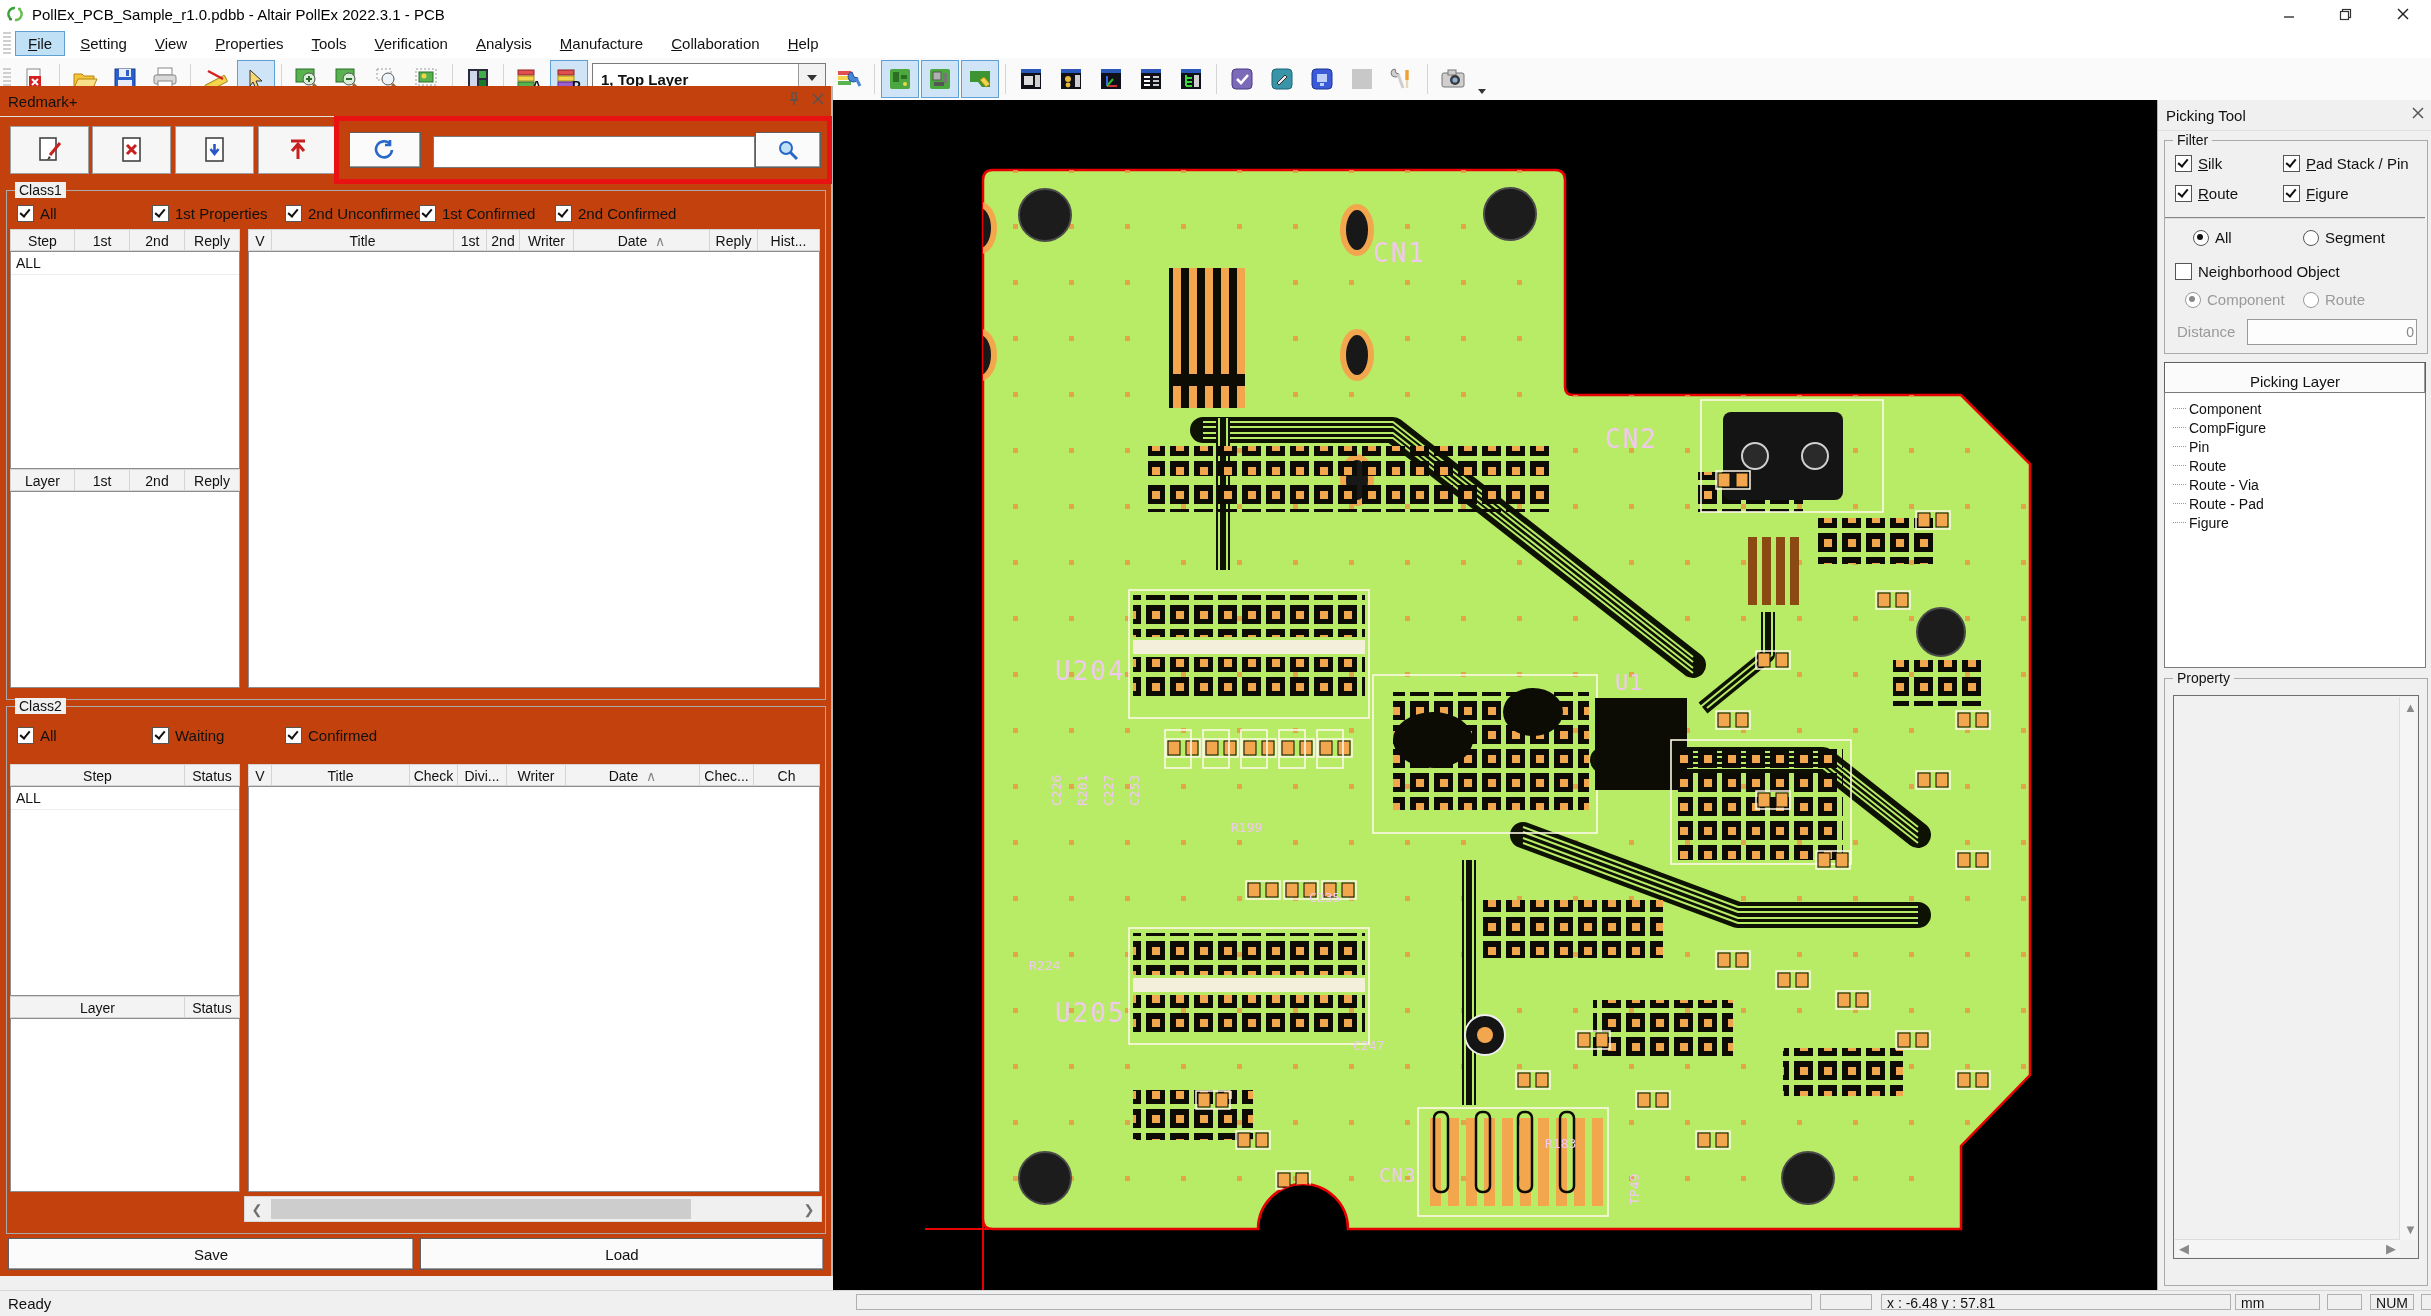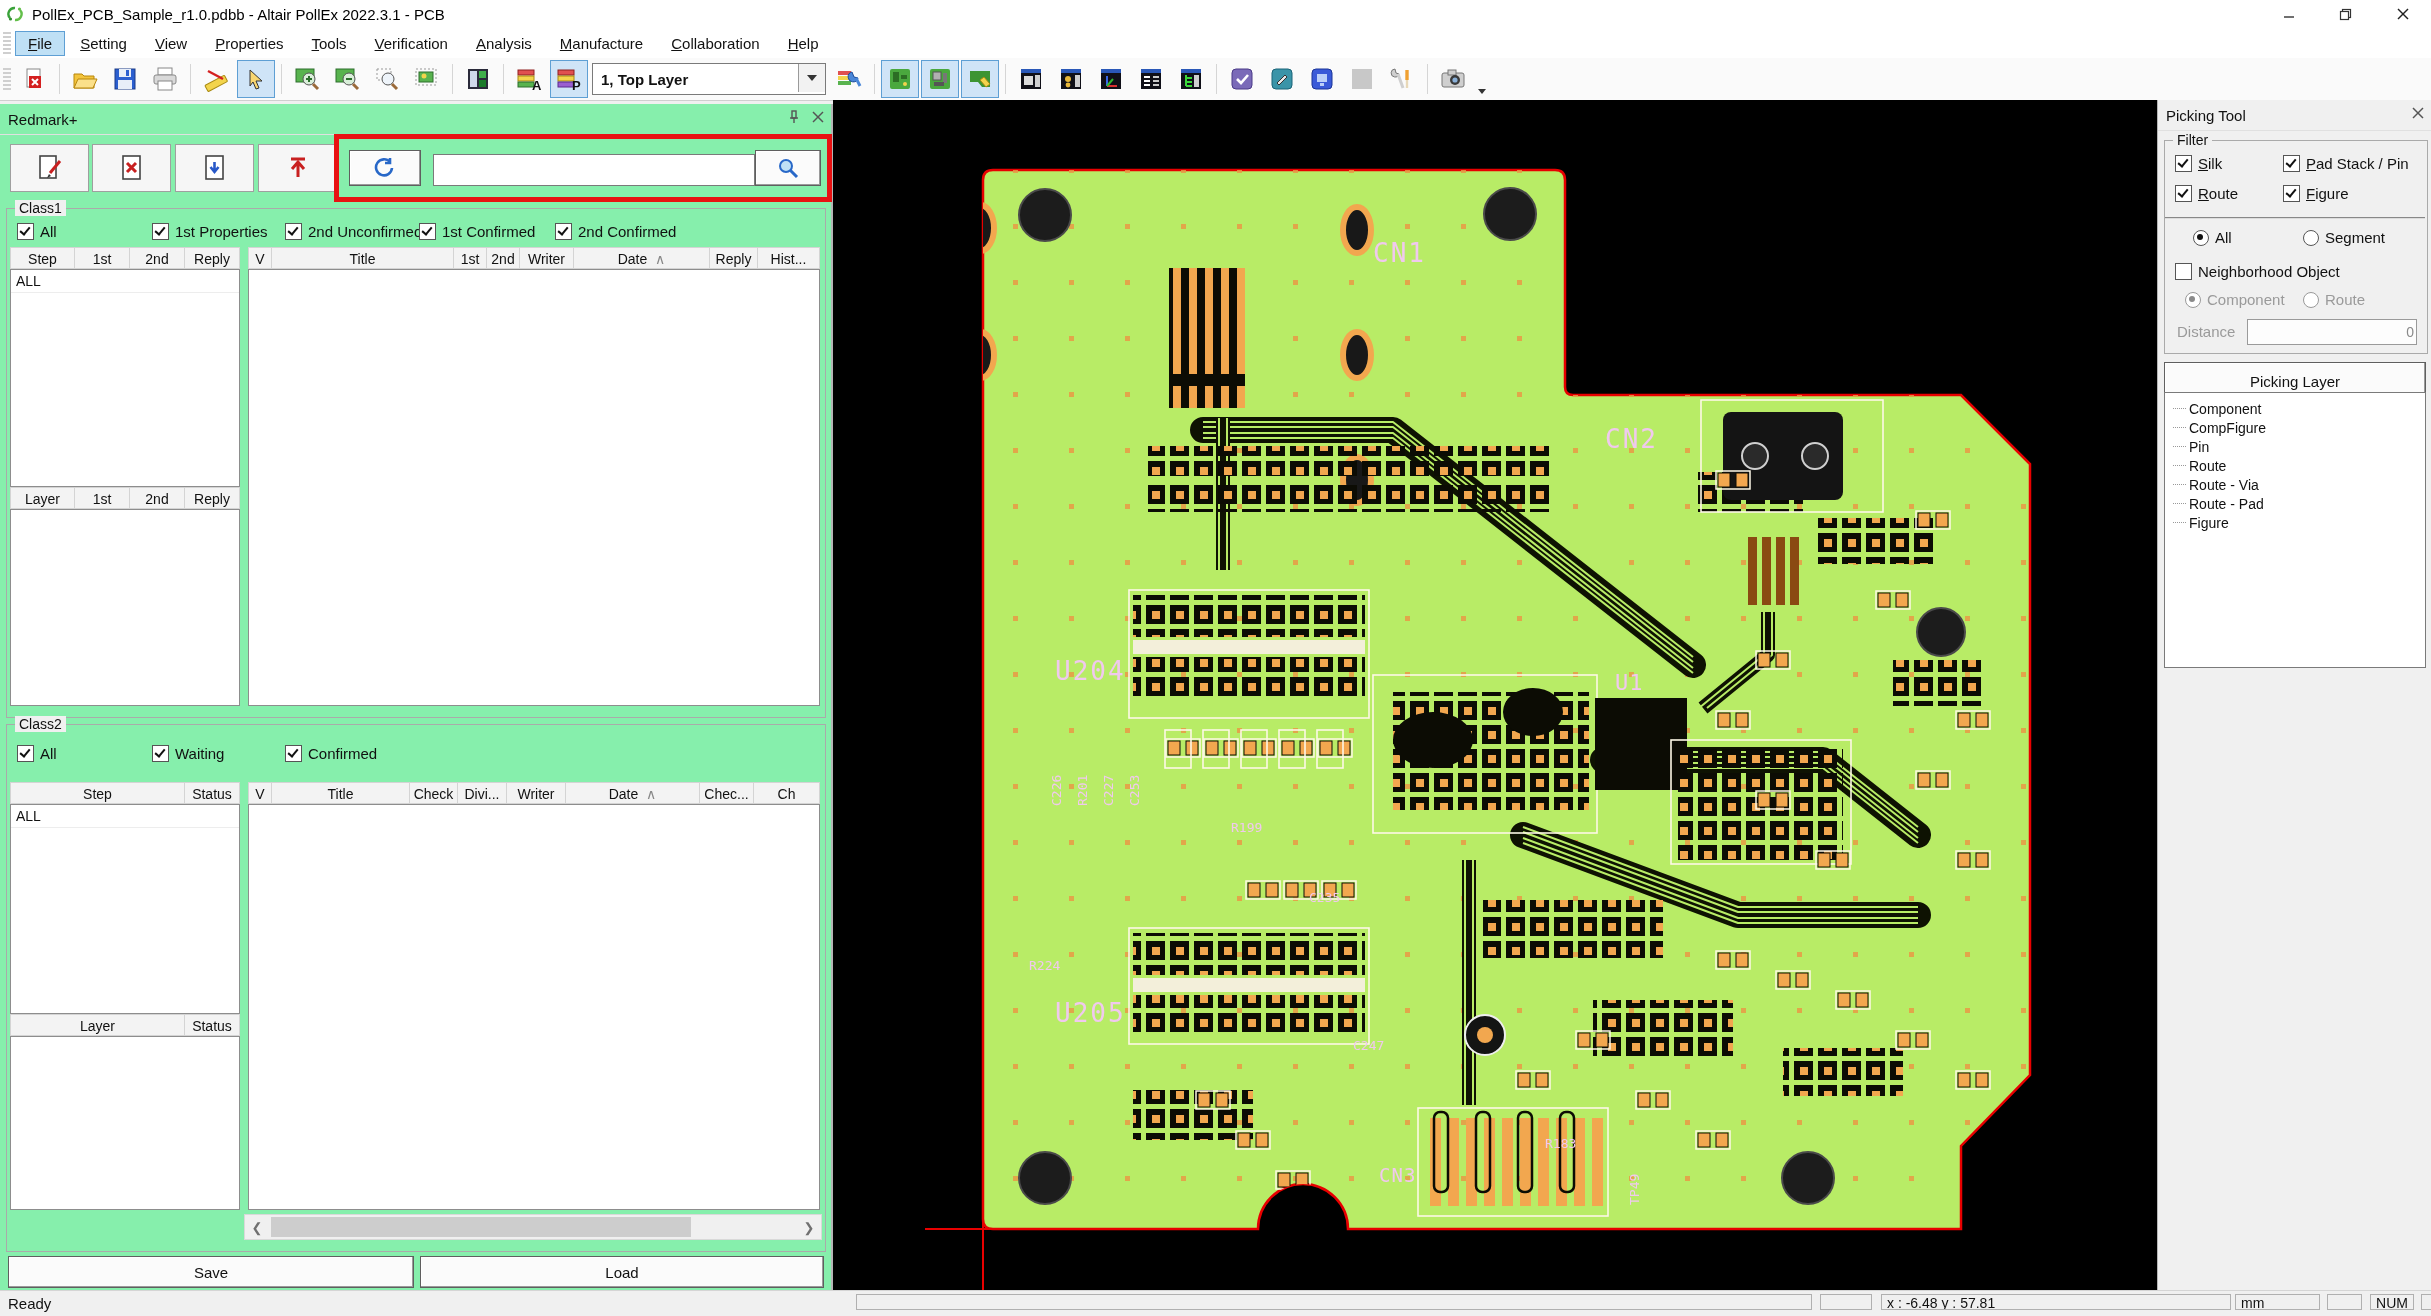--- a/index.html
+++ b/index.html
@@ -43,21 +43,21 @@
   .hcell{background:#f3f3f3;border:1px solid #d4d4d4;border-left:none;height:22px;line-height:22px;text-align:center;overflow:hidden;white-space:nowrap;font-size:14px;flex:0 0 auto;box-sizing:border-box;}
   .hcell:first-child{border-left:1px solid #d4d4d4;}
   .tbody{background:#fff;border:1px solid #8d8d8d;box-sizing:border-box;position:absolute;}
   .row-all{height:22px;line-height:22px;padding-left:5px;border-bottom:1px solid #ededed;font-size:14px;}
   .btn3d{background:#fbfbfb;border:1px solid #5f5f5f;box-shadow:inset -1px -1px 0 #9a9a9a,inset 1px 1px 0 #fff;display:flex;align-items:center;justify-content:center;position:absolute;box-sizing:border-box;}
   
   .sb-h{position:absolute;height:26px;background:#f0f0f0;border:1px solid #d9d9d9;box-sizing:border-box;}
   .sb-arrow{position:absolute;top:0;width:24px;height:24px;display:flex;align-items:center;justify-content:center;color:#707070;font-size:13px;}
   .sb-thumb{position:absolute;top:2px;height:20px;background:#cdcdcd;}
   
-  .left-panel{position:absolute;left:0;top:104px;width:833px;height:1190px;background:#86efac;border-right:2px solid #b5b5b5;box-sizing:border-box;}
+  .left-panel{position:absolute;left:0;top:86px;width:833px;height:1190px;background:#c2410c;border-right:2px solid #b5b5b5;box-sizing:border-box;}
   .rm-btn{position:absolute;width:77px;height:46px;top:40px;background:#f6f6f6;border:1px solid #9f9f9f;display:flex;align-items:center;justify-content:center;}
   .redbox{position:absolute;left:334px;top:30px;width:498px;height:68px;border:5px solid #e81212;box-sizing:border-box;}
   .search-input{position:absolute;left:94px;top:15px;width:312px;height:30px;border:1px solid #7a7a7a;font-size:15px;padding:0 4px;}
   
   .right-panel{position:absolute;left:2157px;top:100px;width:274px;height:1190px;background:#f0f0f0;border-left:1px solid #b5b5b5;box-sizing:border-box;}
   .tree-box{position:absolute;left:6px;top:292px;width:262px;height:276px;background:#fff;border:1px solid #7a7a7a;padding-top:6px;box-sizing:border-box;}
   .tree-item{display:flex;align-items:center;height:19px;margin-left:8px;font-size:14px;}
   .tree-item .dash{width:13px;height:1px;border-top:1px dotted #999;margin-right:3px;}
   .prop-inner{position:absolute;background:#f1f1f1;border:1px solid #6f6f6f;box-sizing:border-box;}
   .arr{color:#8a8a8a;font-size:13px;line-height:1;}
@@ -818,20 +818,33 @@
       <div class="tree-item">
           <span class="dash"></span>
           <span>Route - Pad</span>
         </div>
       <div class="tree-item">
           <span class="dash"></span>
           <span>Figure</span>
         </div>
     </div>
 
+    <div class="gbox" style="left:6px;top:578px;width:262px;height:606px">
+      <span class="legend">Property</span>
+      <div class="prop-inner" style="left:8px;top:16px;width:246px;height:564px">
+        <div style="position:absolute;right:1px;top:1px;width:17px;height:543px;background:#f5f5f5;border-left:1px solid #ddd">
+          <div class="arr" style="position:absolute;top:4px;left:4px">▲</div>
+          <div class="arr" style="position:absolute;bottom:4px;left:4px">▼</div>
+        </div>
+        <div style="position:absolute;left:1px;bottom:1px;height:17px;right:18px;background:#f5f5f5;border-top:1px solid #ddd">
+          <span class="arr" style="position:absolute;left:4px;top:2px">◀</span>
+          <span class="arr" style="position:absolute;right:4px;top:2px">▶</span>
+        </div>
+      </div>
+    </div>
   </div>
 
   <div class="statusbar">
     <span style="position:absolute;left:8px;top:4px">Ready</span>
     <span class="sseg" style="left:856px;width:956px"></span>
     <span class="sseg" style="left:1820px;width:52px"></span>
     <span class="sseg" style="left:1881px;width:350px">x :  -6.48  y :   57.81</span>
     <span class="sseg" style="left:2235px;width:85px">mm</span>
     <span class="sseg" style="left:2327px;width:35px"></span>
     <span class="sseg" style="left:2370px;width:44px;text-align:center">NUM</span>

